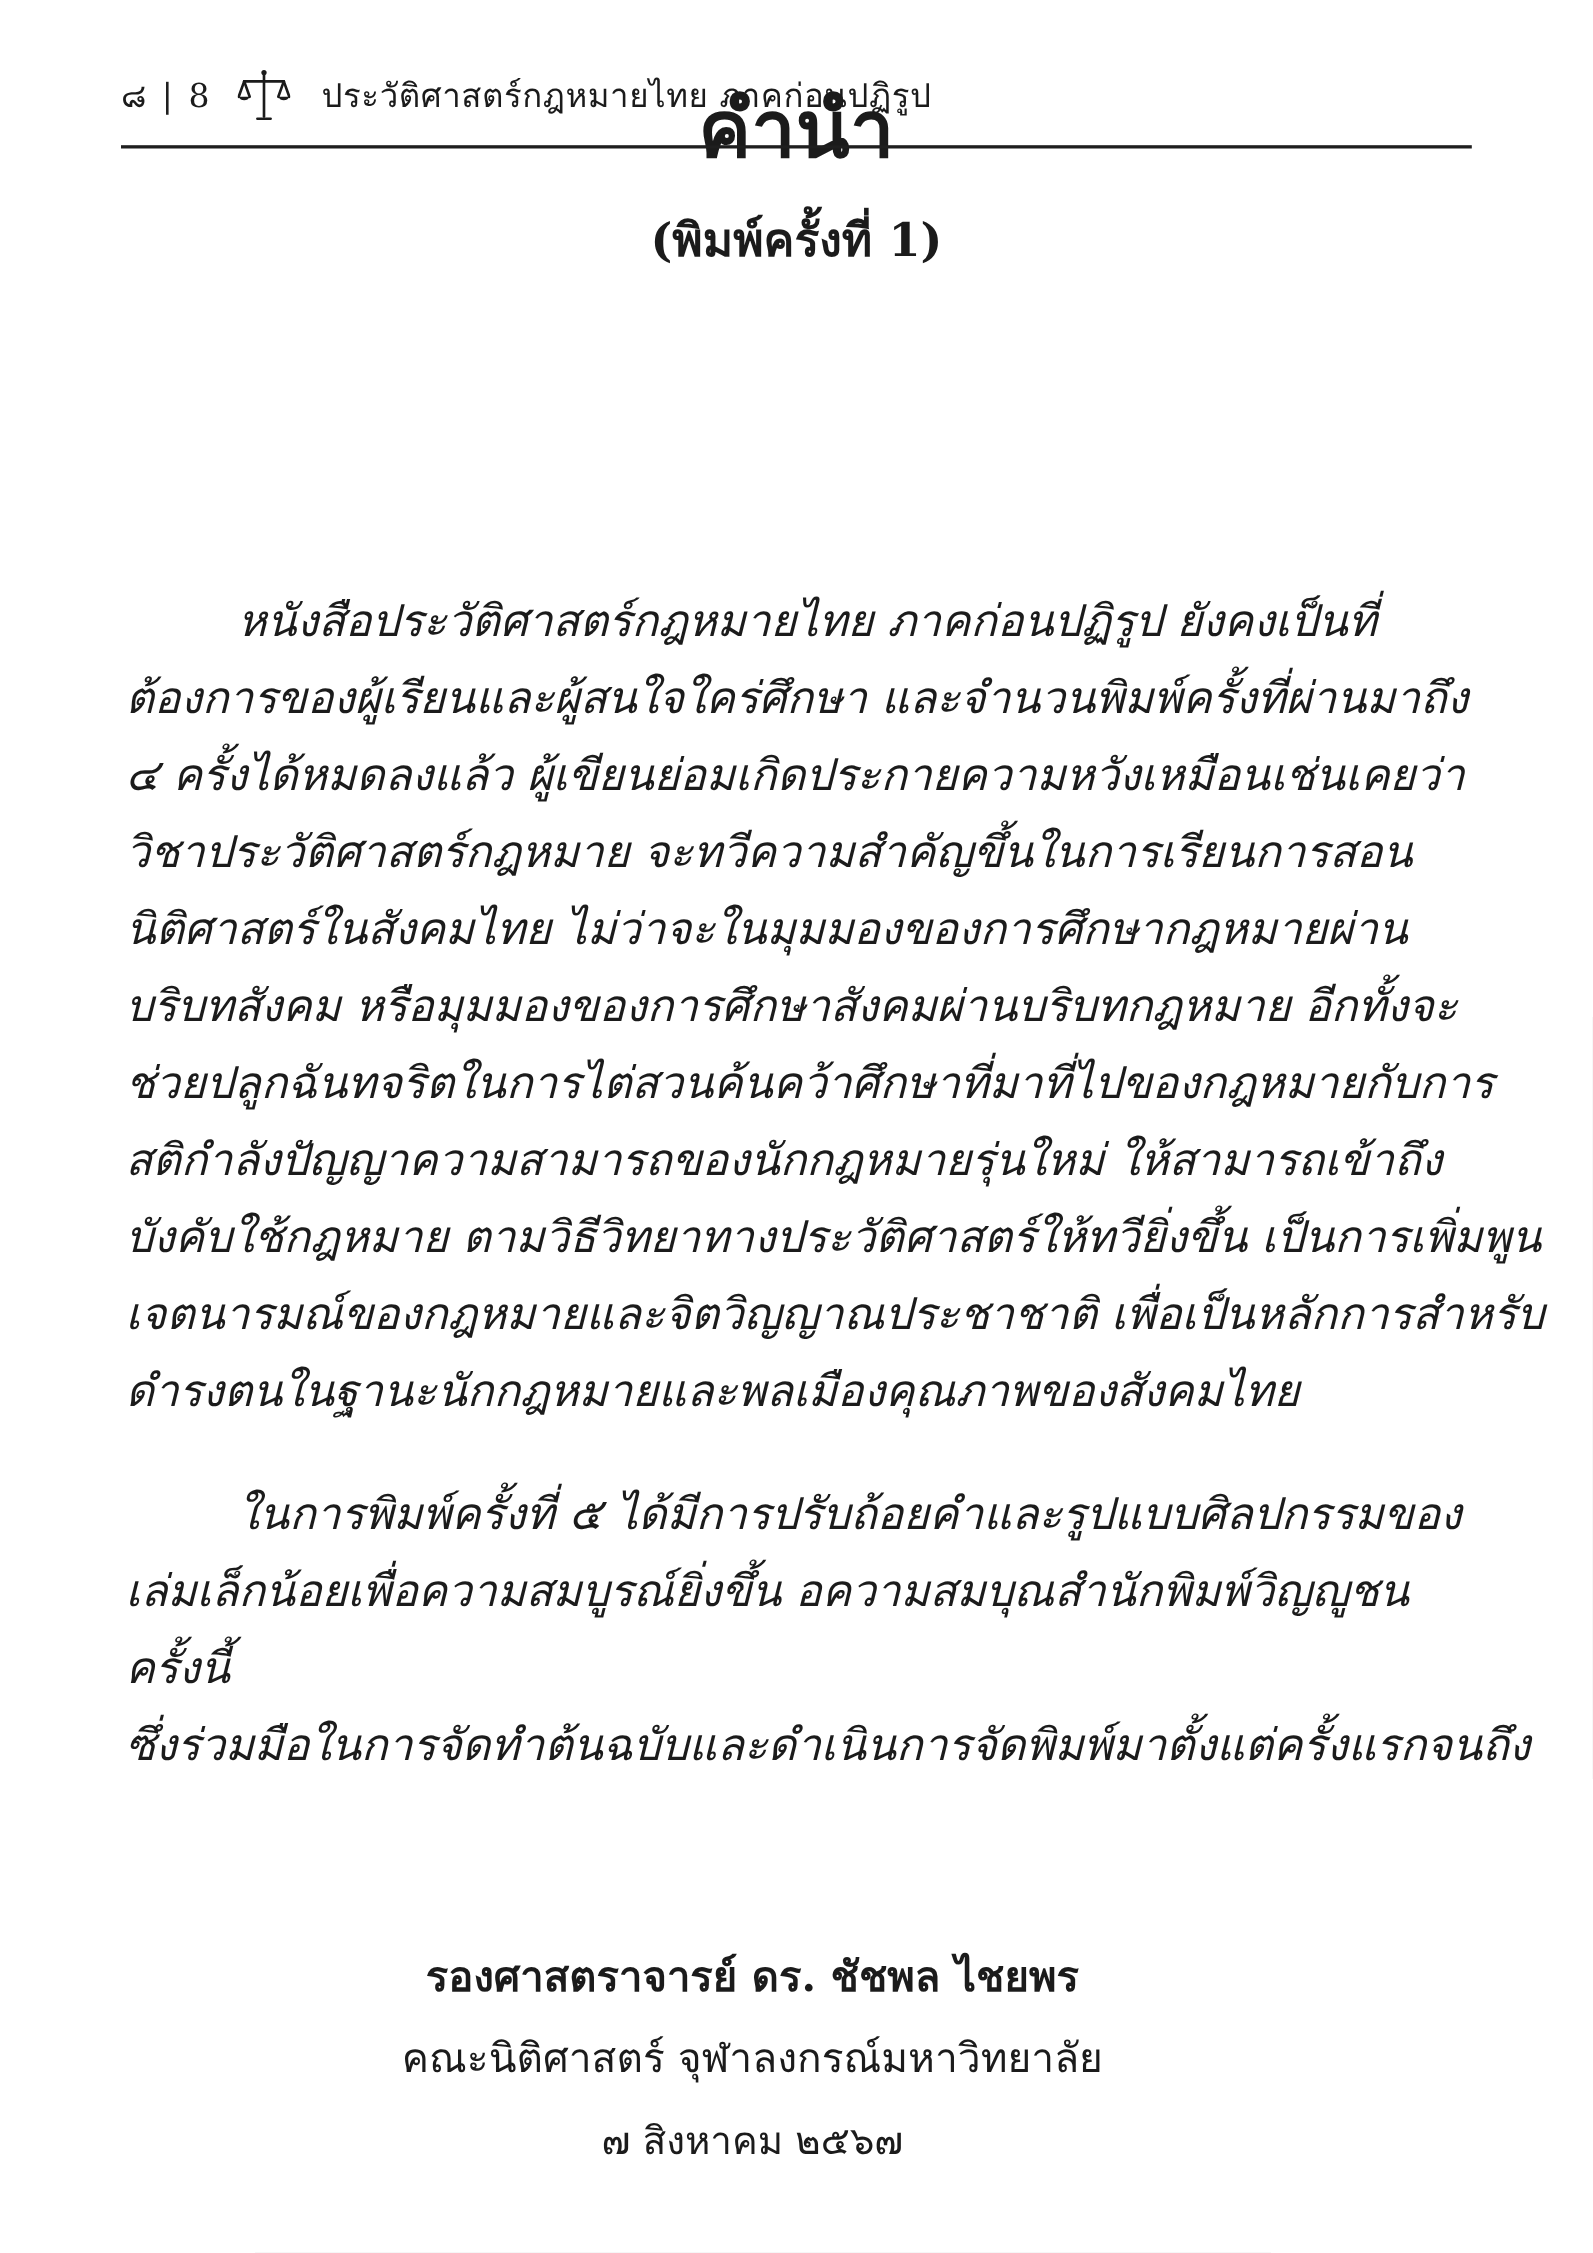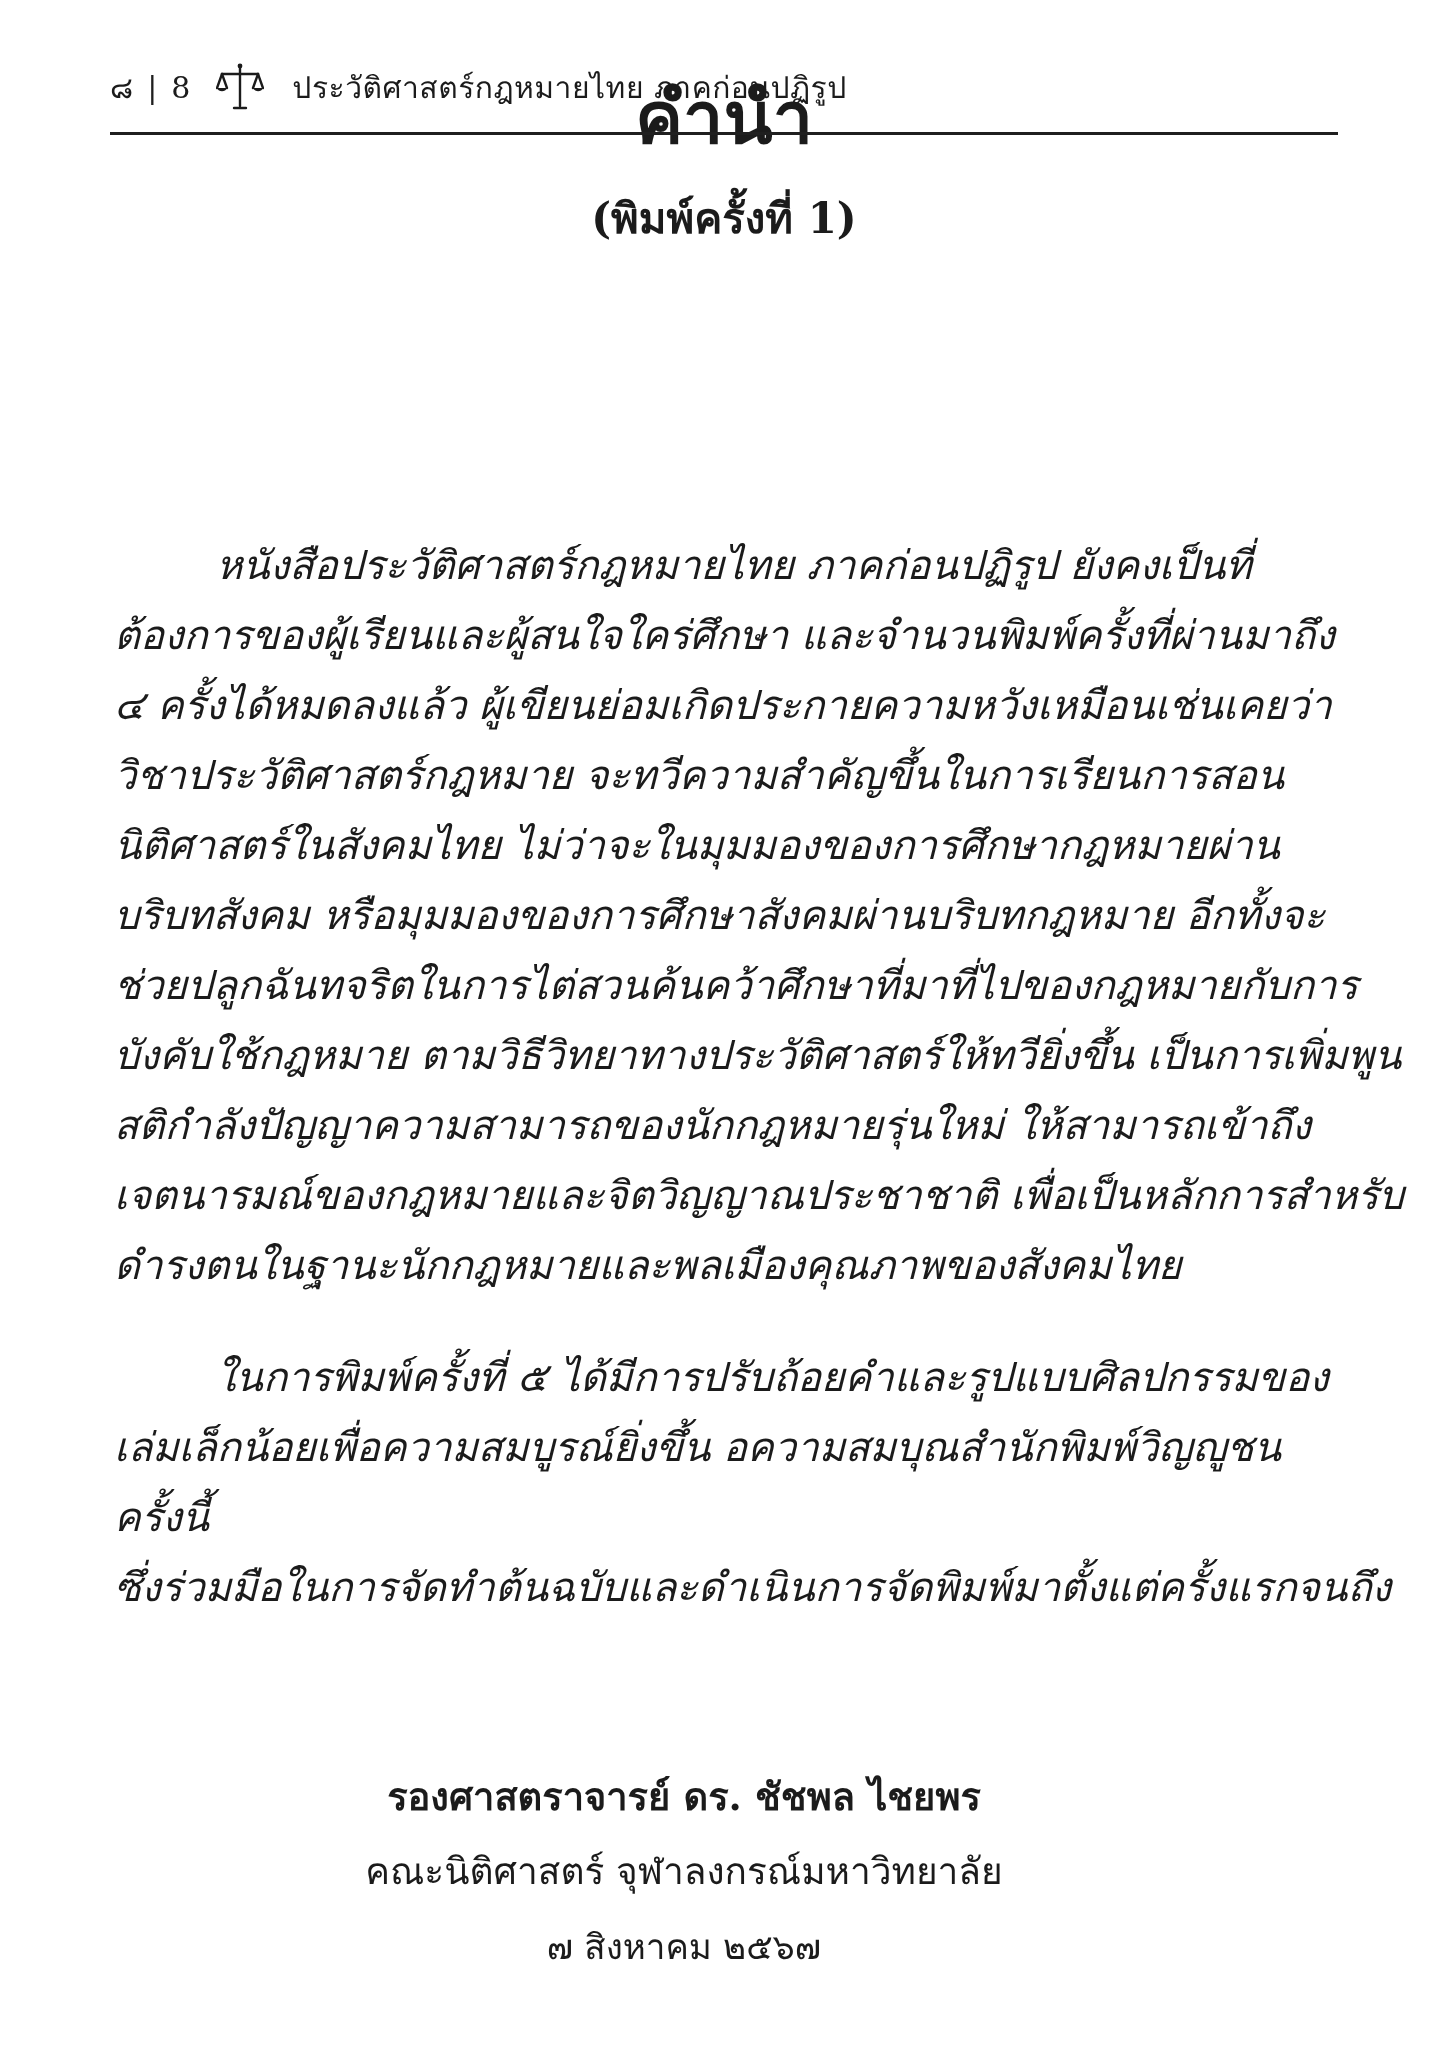--- a/index.html
+++ b/index.html
@@ -88,22 +88,22 @@
 
   <div class="body">
     <div class="para">
         <div class="line">หนังสือประวัติศาสตร์กฎหมายไทย ภาคก่อนปฏิรูป ยังคงเป็นที่</div>
         <div class="line">ต้องการของผู้เรียนและผู้สนใจใคร่ศึกษา และจำนวนพิมพ์ครั้งที่ผ่านมาถึง</div>
         <div class="line">๔ ครั้งได้หมดลงแล้ว ผู้เขียนย่อมเกิดประกายความหวังเหมือนเช่นเคยว่า</div>
         <div class="line">วิชาประวัติศาสตร์กฎหมาย จะทวีความสำคัญขึ้นในการเรียนการสอน</div>
         <div class="line">นิติศาสตร์ในสังคมไทย ไม่ว่าจะในมุมมองของการศึกษากฎหมายผ่าน</div>
         <div class="line">บริบทสังคม หรือมุมมองของการศึกษาสังคมผ่านบริบทกฎหมาย อีกทั้งจะ</div>
         <div class="line">ช่วยปลูกฉันทจริตในการไต่สวนค้นคว้าศึกษาที่มาที่ไปของกฎหมายกับการ</div>
+        <div class="line">สติกำลังปัญญาความสามารถของนักกฎหมายรุ่นใหม่ ให้สามารถเข้าถึง</div>
         <div class="line">บังคับใช้กฎหมาย ตามวิธีวิทยาทางประวัติศาสตร์ให้ทวียิ่งขึ้น เป็นการเพิ่มพูน</div>
-        <div class="line">สติกำลังปัญญาความสามารถของนักกฎหมายรุ่นใหม่ ให้สามารถเข้าถึง</div>
         <div class="line">เจตนารมณ์ของกฎหมายและจิตวิญญาณประชาชาติ เพื่อเป็นหลักการสำหรับ</div>
         <div class="line">ดำรงตนในฐานะนักกฎหมายและพลเมืองคุณภาพของสังคมไทย</div>
       </div>
     <div class="para">
         <div class="line">ในการพิมพ์ครั้งที่ ๕ ได้มีการปรับถ้อยคำและรูปแบบศิลปกรรมของ</div>
         <div class="line">เล่มเล็กน้อยเพื่อความสมบูรณ์ยิ่งขึ้น อความสมบุณสำนักพิมพ์วิญญูชน</div>
         <div class="line">ครั้งนี้</div>
         <div class="line">ซึ่งร่วมมือในการจัดทำต้นฉบับและดำเนินการจัดพิมพ์มาตั้งแต่ครั้งแรกจนถึง</div>
       </div>
   </div>

